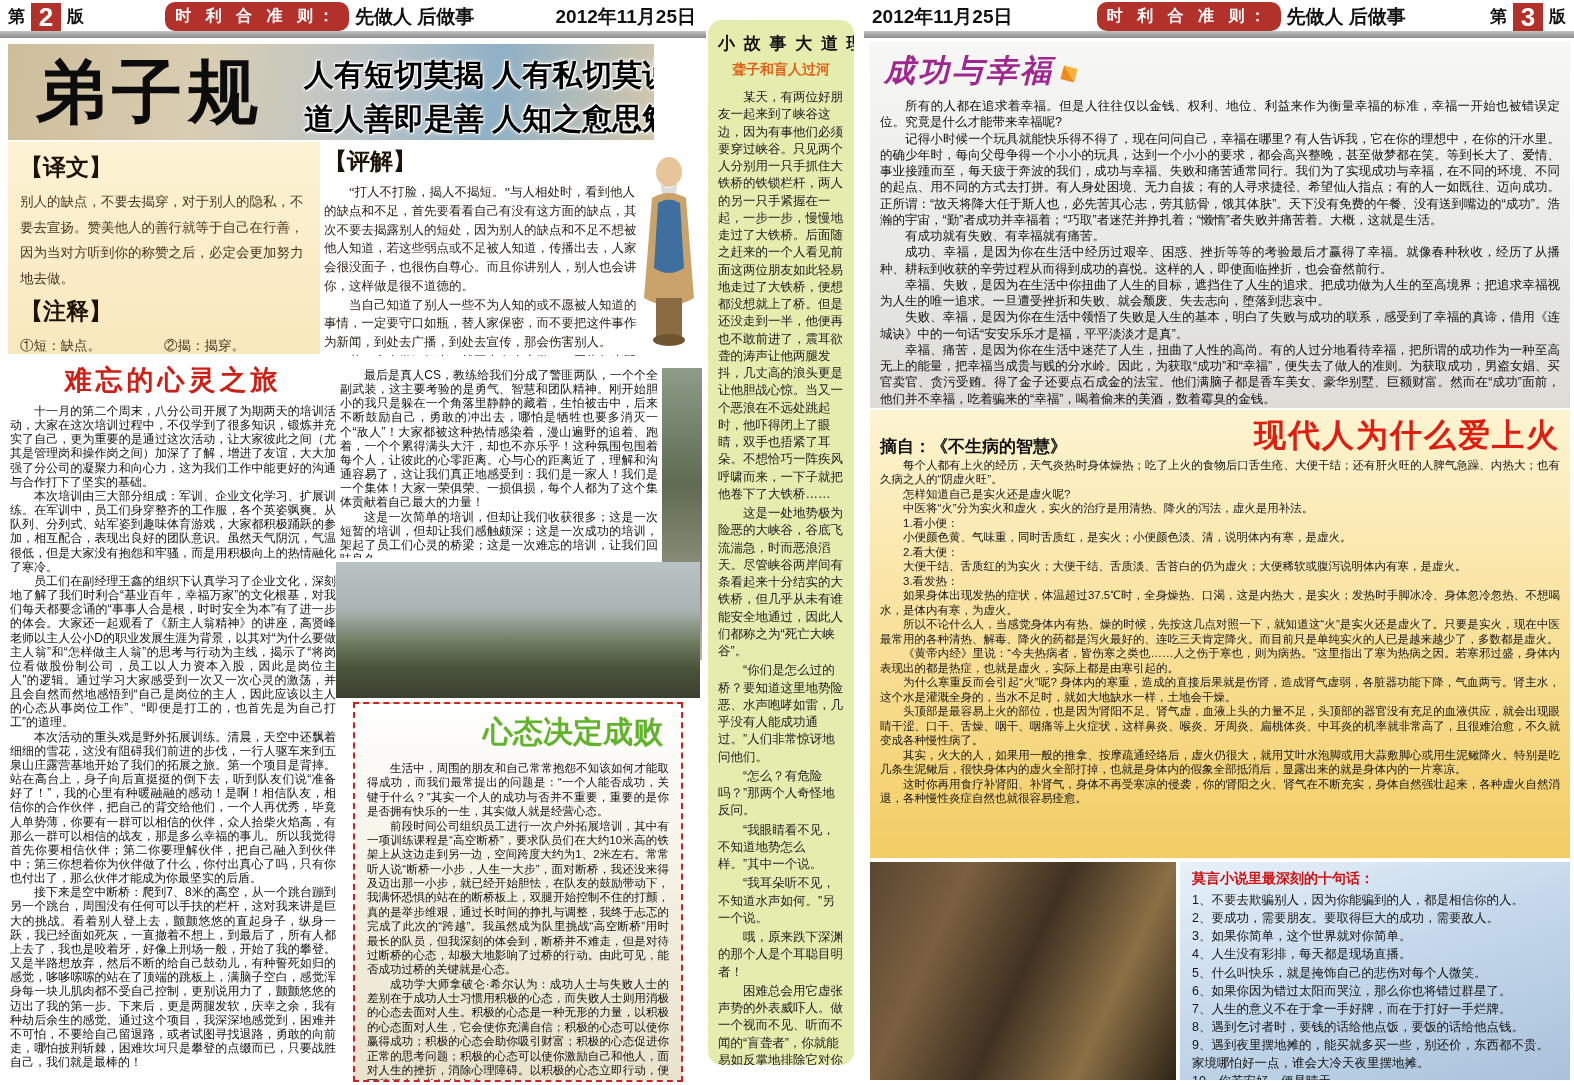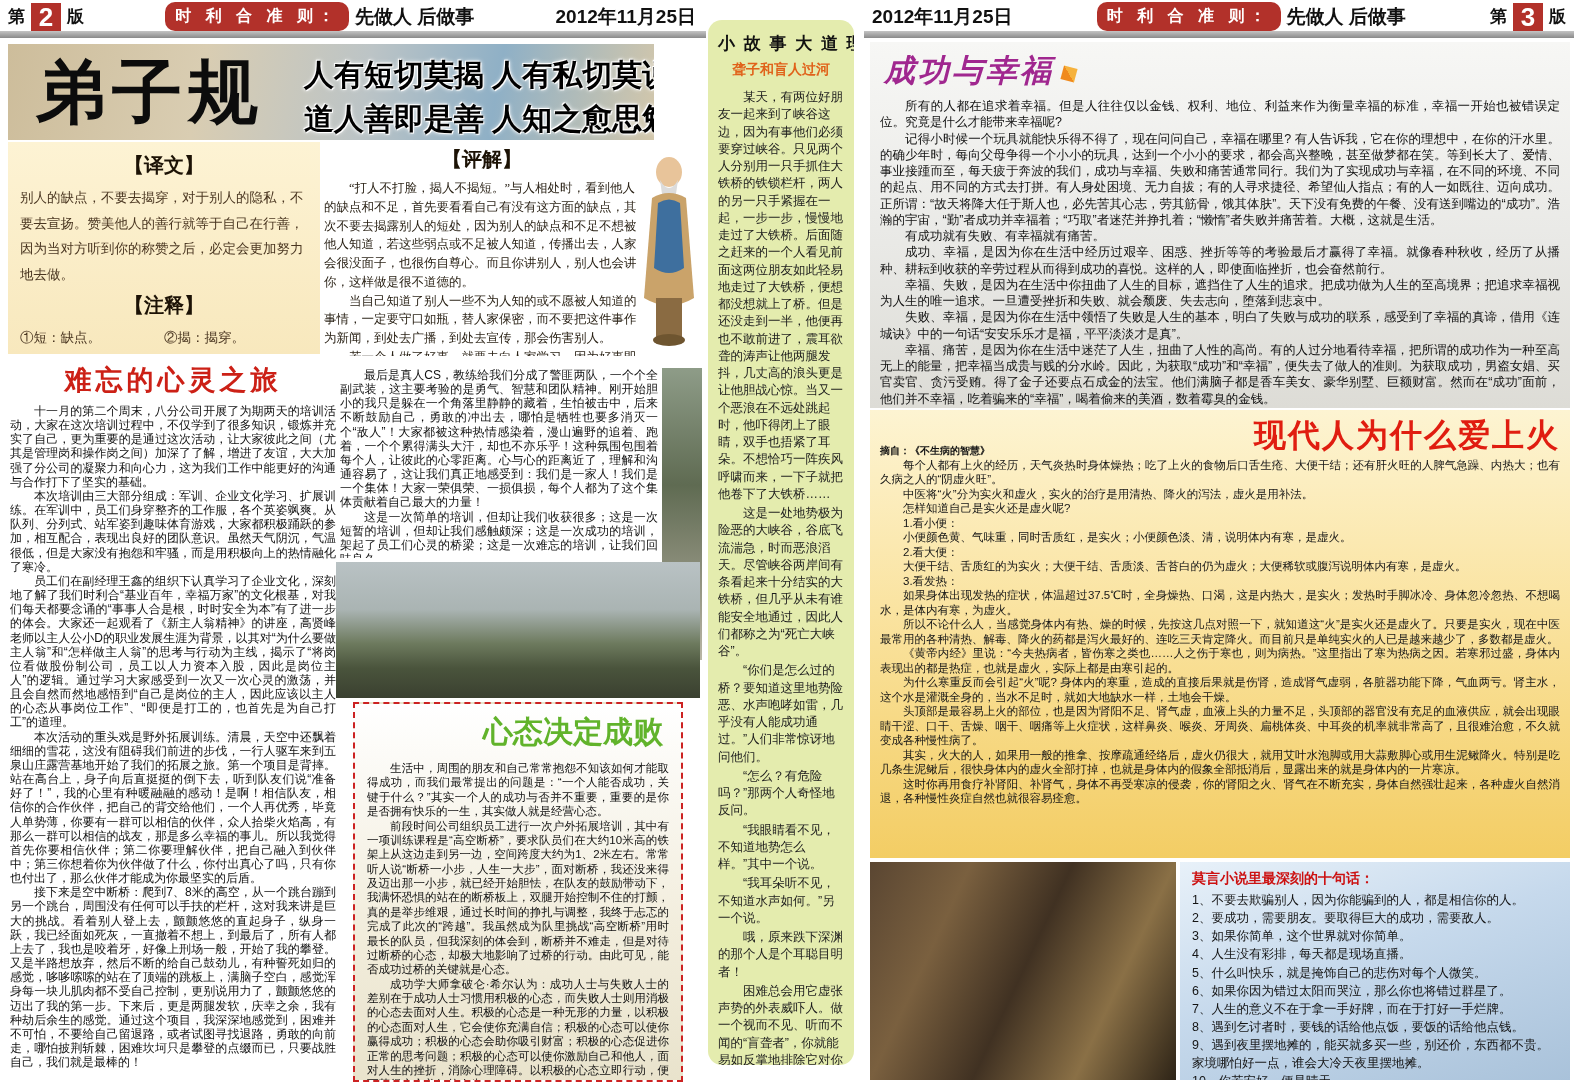--- a/index.html
+++ b/index.html
@@ -22,22 +22,22 @@
   
   .dzg{background:
       linear-gradient(100deg,#cdbd9b 0%,#d9cdb2 30%,#bcc4c6 55%,#8fb0c6 75%,#d3c7ab 100%);
       display:flex;align-items:flex-end;overflow:hidden;}
   .dzg-title{font-family:"Liberation Serif",serif;font-size:70px;font-weight:bold;
     color:#0c0c0c;margin-left:28px;letter-spacing:6px;white-space:nowrap;}
   .dzg-lines{margin-left:40px;font-weight:900;font-size:30px;line-height:1.45;color:#000;
     text-shadow:0 0 3px #fff,0 0 5px #fff,1px 1px 0 #fff,-1px -1px 0 #fff;white-space:nowrap;}
   
   .classic{background:linear-gradient(#fdf3d4,#f8e8bd);padding:6px 12px;overflow:hidden;}
-  .classic h3, .pingjie h3{font-family:"Liberation Serif",serif;font-size:20px;margin:4px 0 6px 0;
-    font-weight:bold;color:#1c1205;text-align:center;}
+  .classic h3, .pingjie h3{font-family:"Liberation Serif",serif;font-size:23px;margin:4px 0 6px 0;
+    font-weight:bold;color:#1c1205;}
   .classic p{font-family:"Liberation Serif",serif;font-size:13.5px;line-height:1.9;
     color:#4a3621;margin:0 0 4px 0;text-indent:0;}
   .notes{display:grid;grid-template-columns:1fr 1fr;font-family:"Liberation Serif",serif;
     font-size:13.5px;line-height:1.9;color:#4a3621;}
   
   .pingjie{overflow:hidden;}
   .pingjie p{font-family:"Liberation Serif",serif;font-size:12.5px;line-height:1.5;
     color:#2c2418;margin:0;text-indent:2em;}
   .figure-confucius{overflow:hidden;}
   
@@ -66,21 +66,21 @@
   .succ{background:linear-gradient(180deg,#f7f7f5 0%,#e9e9e6 55%,#dddcd6 100%);overflow:hidden;}
   .succ-title{color:#a0278f;font-size:31px;font-weight:900;font-style:italic;
     font-family:"Liberation Serif",serif;letter-spacing:3px;margin:8px 0 4px 14px;display:inline-block;}
   .leafdeco{display:inline-block;width:14px;height:14px;margin-left:4px;
     background:linear-gradient(45deg,#f08a1d 50%,#f6b23c 50%);transform:rotate(15deg);}
   .succ-body{padding:2px 10px;overflow:hidden;}
   .succ-body p{font-size:12.5px;line-height:1.3;margin:0;text-indent:2em;text-align:justify;color:#111;}
   .huo{background:linear-gradient(180deg,#fdf4d2 0%,#fae3a0 45%,#f3cd64 100%);overflow:hidden;}
   .huo-title{color:#e01d10;font-size:32px;font-weight:900;font-family:"Liberation Serif",serif;
     letter-spacing:2px;white-space:nowrap;}
-  .huo-src{font-size:10px;font-weight:bold;color:#111;}
+  .huo-src{font-size:17px;font-weight:bold;color:#111;}
   .huo-body p{font-size:11.5px;line-height:1.26;margin:0;text-indent:2em;text-align:justify;color:#151515;}
   .moyan{background:linear-gradient(160deg,#e8f1f9 0%,#c6d9ec 45%,#a9c2da 100%);
     padding:8px 12px;overflow:hidden;}
   .moyan h4{color:#cc1111;font-size:14px;font-weight:bold;margin:0 0 3px 0;}
   .moyan li{font-size:12.5px;line-height:1.45;color:#141414;list-style:none;}
   .moyan ul{margin:0;padding:0;}
 </style>
 </head>
 <body>
 
@@ -206,22 +206,22 @@
   </div>
 </div>
 
 <div class="abs huo" style="left:870px;top:410px;width:700px;height:448px;padding:4px 10px;">
   <div style="display:flex;justify-content:space-between;align-items:flex-end;">
     <span class="huo-src">摘自：《不生病的智慧》</span>
     <span class="huo-title">现代人为什么爱上火</span>
   </div>
   <div class="huo-body" style="overflow:hidden;height:392px;">
     <p>每个人都有上火的经历，天气炎热时身体燥热；吃了上火的食物后口舌生疮、大便干结；还有肝火旺的人脾气急躁、内热大；也有久病之人的“阴虚火旺”。</p>
+    <p>怎样知道自己是实火还是虚火呢?</p>
     <p>中医将“火”分为实火和虚火，实火的治疗是用清热、降火的泻法，虚火是用补法。</p>
-    <p>怎样知道自己是实火还是虚火呢?</p>
     <p>1.看小便：</p>
     <p>小便颜色黄、气味重，同时舌质红，是实火；小便颜色淡、清，说明体内有寒，是虚火。</p>
     <p>2.看大便：</p>
     <p>大便干结、舌质红的为实火；大便干结、舌质淡、舌苔白的仍为虚火；大便稀软或腹泻说明体内有寒，是虚火。</p>
     <p>3.看发热：</p>
     <p>如果身体出现发热的症状，体温超过37.5℃时，全身燥热、口渴，这是内热大，是实火；发热时手脚冰冷、身体忽冷忽热、不想喝水，是体内有寒，为虚火。</p>
     <p>所以不论什么人，当感觉身体内有热、燥的时候，先按这几点对照一下，就知道这“火”是实火还是虚火了。只要是实火，现在中医最常用的各种清热、解毒、降火的药都是泻火最好的、连吃三天肯定降火。而目前只是单纯实火的人已是越来越少了，多数都是虚火。</p>
     <p>《黄帝内经》里说：“今夫热病者，皆伤寒之类也……人之伤于寒也，则为病热。”这里指出了寒为热病之因。若寒邪过盛，身体内表现出的都是热症，也就是虚火，实际上都是由寒引起的。</p>
     <p>为什么寒重反而会引起“火”呢? 身体内的寒重，造成的直接后果就是伤肾，造成肾气虚弱，各脏器功能下降，气血两亏。肾主水，这个水是灌溉全身的，当水不足时，就如大地缺水一样，土地会干燥。</p>
     <p>头顶部是最容易上火的部位，也是因为肾阳不足、肾气虚，血液上头的力量不足，头顶部的器官没有充足的血液供应，就会出现眼睛干涩、口干、舌燥、咽干、咽痛等上火症状，这样鼻炎、喉炎、牙周炎、扁桃体炎、中耳炎的机率就非常高了，且很难治愈，不久就变成各种慢性病了。</p>

